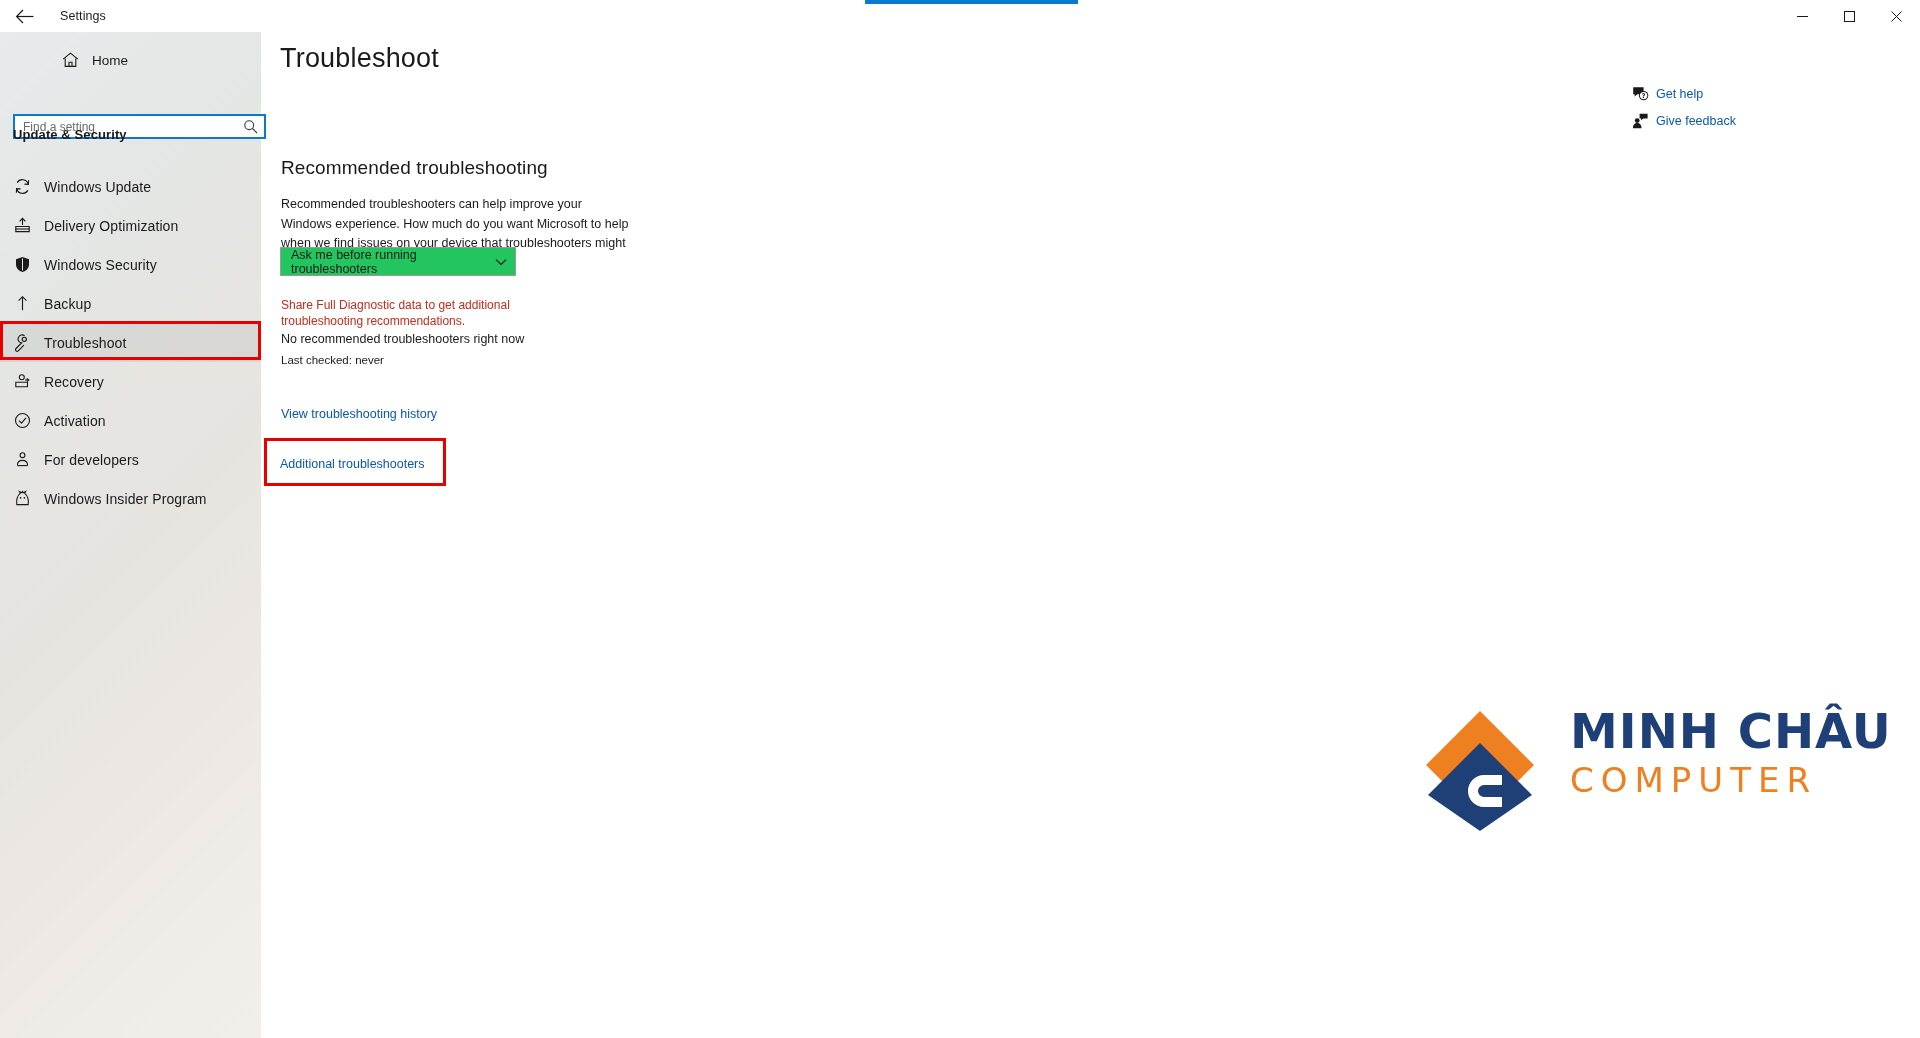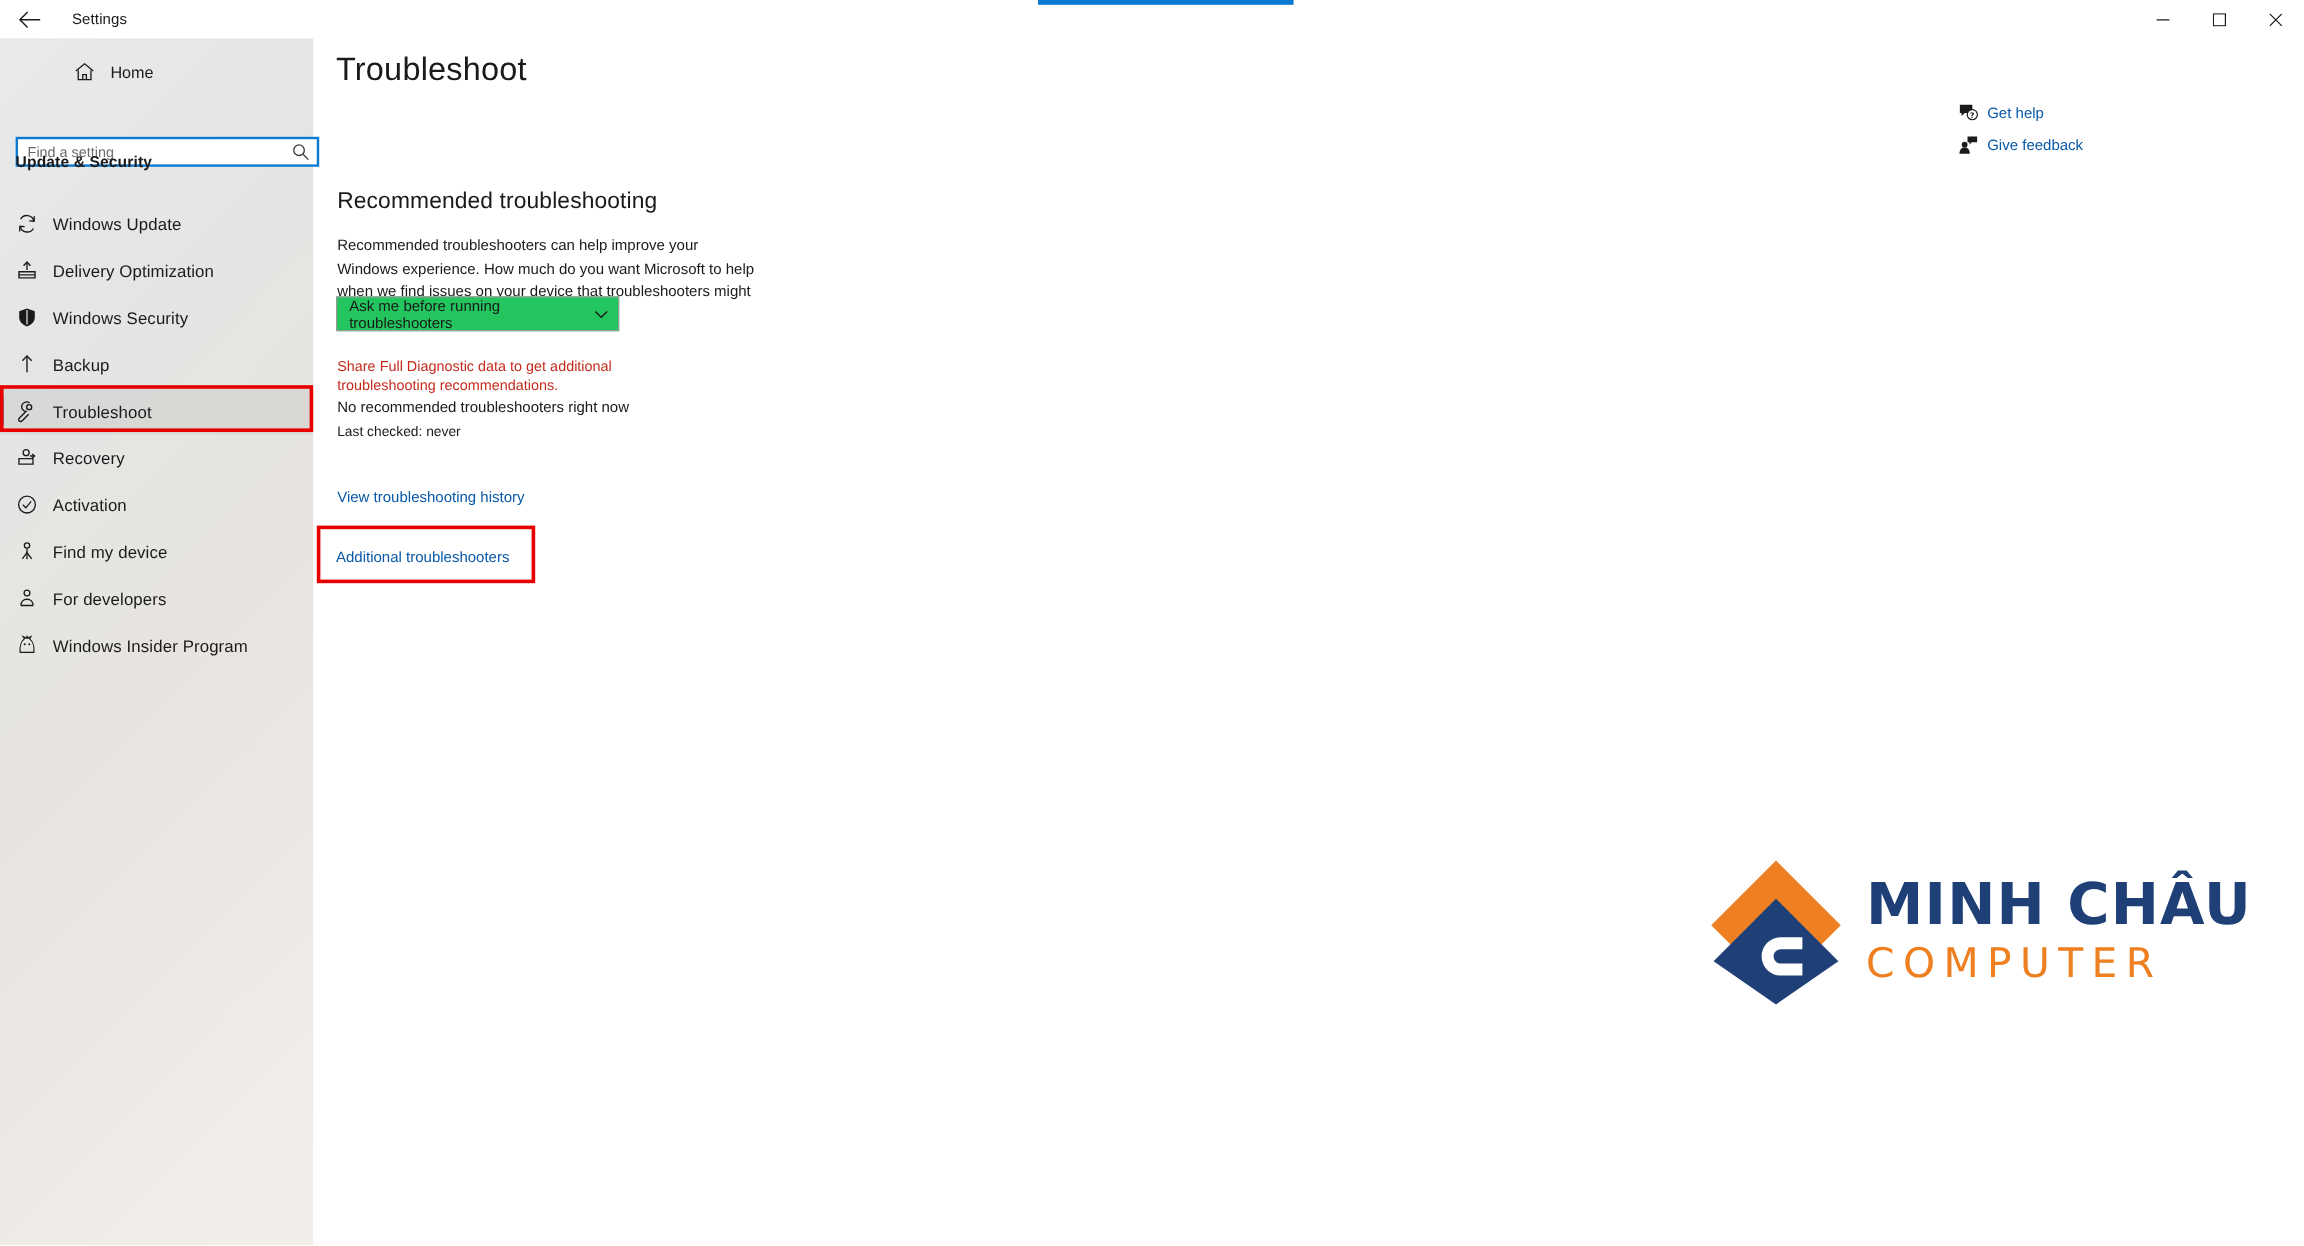--- a/index.html
+++ b/index.html
@@ -148,21 +148,21 @@
 
   
   .rightlinks { position: absolute; right: 106px; top: 48px; width: 190px; }
   .rlink { display: flex; align-items: center; height: 27px; cursor: pointer; }
   .rlink .ico { width: 32px; display:flex; align-items:center; justify-content:center; color:#1a1a1a;}
   .rlink .lbl { font-size: 12.5px; color: #0a58a8; }
 
   
   .logo {
     position: absolute; left: 1155px; top: 675px;
-    width: 410px; height: 140px; display: flex; align-items: center; gap: 11px;
+    width: 410px; height: 140px; display: flex; gap: 26px;
   }
   .logo-mark { width: 128px; height: 128px; flex: none; }
   .logo-text { display: flex; flex-direction: column; }
   .logo-l1 {
     font-family: "DejaVu Sans", sans-serif;
     font-size: 48px; font-weight: bold; color: #1f3f77;
     letter-spacing: 1px; line-height: 1; white-space: nowrap;
   }
   .logo-l2 {
     font-family: "DejaVu Sans", sans-serif;
@@ -306,30 +306,20 @@
       <div class="navitem">
         <span class="ico">
           <svg width="17" height="17" viewBox="0 0 17 17" fill="none">
             <circle cx="8.5" cy="8.5" r="7" stroke="#1a1a1a" stroke-width="1.1" fill="none"></circle>
             <path d="M5 8.7 L7.5 11.2 L12 5.8" stroke="#1a1a1a" stroke-width="1.1" fill="none"></path>
           </svg>
         </span>
         <span class="lbl">Activation</span>
       </div>
 
-      <div class="navitem">
-        <span class="ico">
-          <svg width="17" height="17" viewBox="0 0 17 17" fill="none">
-            <circle cx="8.5" cy="3.6" r="2.2" stroke="#1a1a1a" stroke-width="1.1" fill="none"></circle>
-            <path d="M8.5 6 V15" stroke="#1a1a1a" stroke-width="1.1"></path>
-            <path d="M4.6 14.8 L8.5 9.6 L12.4 14.8" stroke="#1a1a1a" stroke-width="1.1" fill="none"></path>
-          </svg>
-        </span>
-        <span class="lbl">Find my device</span>
-      </div>
 
       <div class="navitem">
         <span class="ico">
           <svg width="17" height="17" viewBox="0 0 17 17" fill="none">
             <circle cx="8.5" cy="4.2" r="2.4" stroke="#1a1a1a" stroke-width="1.1" fill="none"></circle>
             <path d="M3.4 14.6 C3.4 11.4 5.6 9.4 8.5 9.4 C11.4 9.4 13.6 11.4 13.6 14.6" stroke="#1a1a1a" stroke-width="1.1" fill="none"></path>
             <path d="M3.4 14.6 H13.6" stroke="#1a1a1a" stroke-width="1.1"></path>
           </svg>
         </span>
         <span class="lbl">For developers</span>

